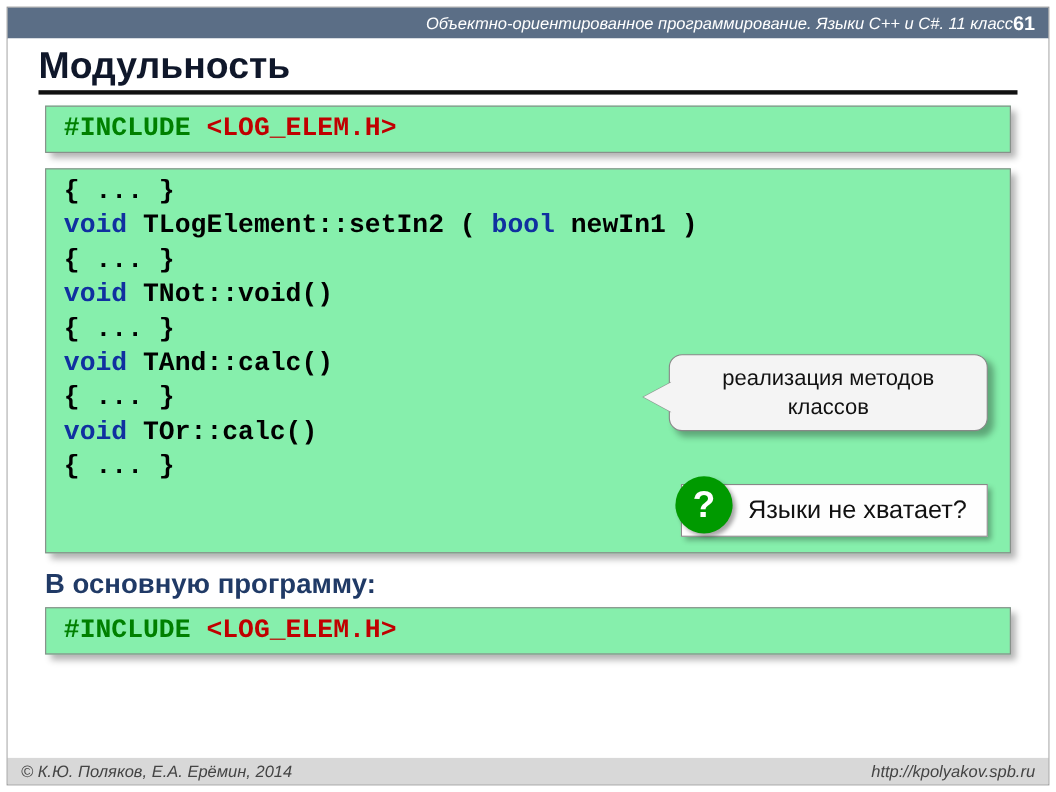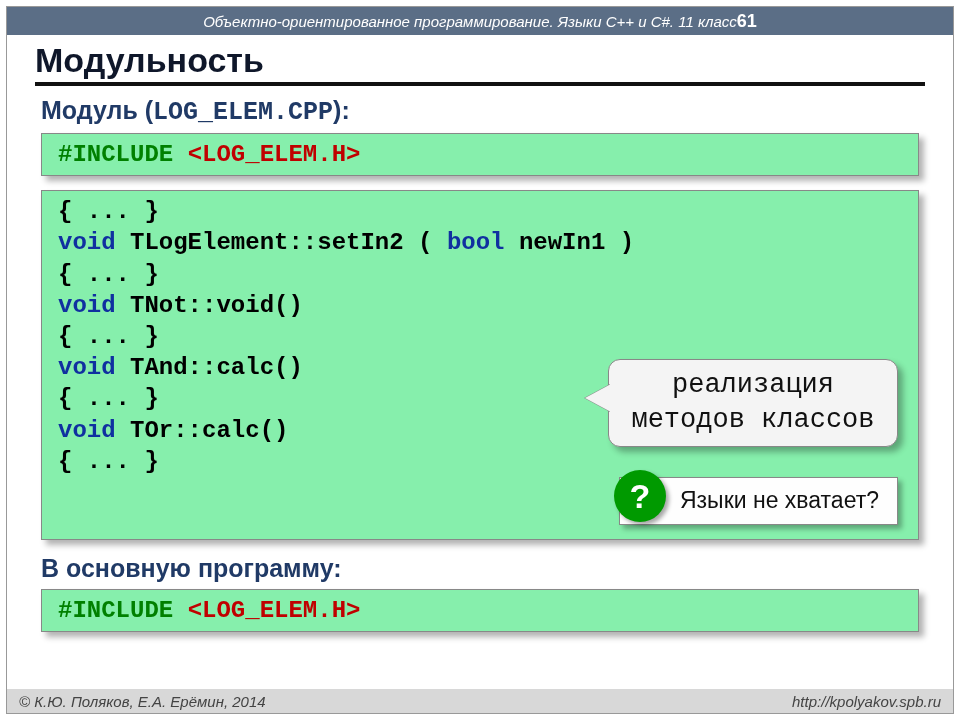--- a/index.html
+++ b/index.html
@@ -17,21 +17,21 @@
     border: 1px solid #999;
   }
   .header-bar {
     position: absolute;
     left: 0; right: 0; top: 0;
     height: 28px;
     background: #5b6e86;
     color: #fff;
     display: flex;
     align-items: center;
-    justify-content: center;
+    justify-content: flex-end;
     padding: 0 12px;
     font-style: italic;
     font-size: 15px;
   }
   .header-bar .pgnum { font-weight: bold; font-style: normal; font-size: 18px; }
   .footer-bar {
     position: absolute;
     left: 0; right: 0; bottom: 0;
     height: 24px;
     background: #d8d8d8;
@@ -80,22 +80,22 @@
   .kw { color: #1030a0; }
   .inc { color: #008000; }
   .incfile { color: #c00000; }
   .callout {
     position: absolute;
     background: #f4f4f4;
     border: 1px solid #888;
     border-radius: 12px;
     box-shadow: 5px 5px 6px rgba(0,0,0,0.30);
     padding: 8px 22px;
-    font-family: Liberation Mono, monospace;
-    font-size: 27px;
+    font-family: Liberation Sans, sans-serif;
+    font-size: 20px;
     font-weight: normal;
     color: #111;
     text-align: center;
   }
   .callout.c1 { right: 20px; top: 168px; width: 290px; }
   .callout-tail {
     position: absolute;
     width: 0; height: 0;
     border-top: 14px solid transparent;
     border-bottom: 14px solid transparent;
@@ -142,24 +142,20 @@
 
   <div class="header-bar">
     <span>Объектно-ориентированное программирование. Языки C++ и C#. 11 класс</span>
     <span class="pgnum">61</span>
   </div>
 
   <div class="content">
 
     <h1 class="title">Модульность</h1>
 
-    <div class="subhead">
-      <span>Модуль</span>
-      (<span class="mono">LOG_ELEM.CPP</span>)<span>:</span>
-    </div>
 
     <div class="codebox">
       <span class="inc">#INCLUDE</span>
       <span> </span>
       <span class="incfile">&lt;LOG_ELEM.H&gt;</span>
     </div>
 
     <div class="codebox bigcode">
       <div>{ ... }</div>
       <div><span class="kw">void</span><span> TLogElement::setIn2 ( </span><span class="kw">bool</span><span> newIn1 )</span></div>

